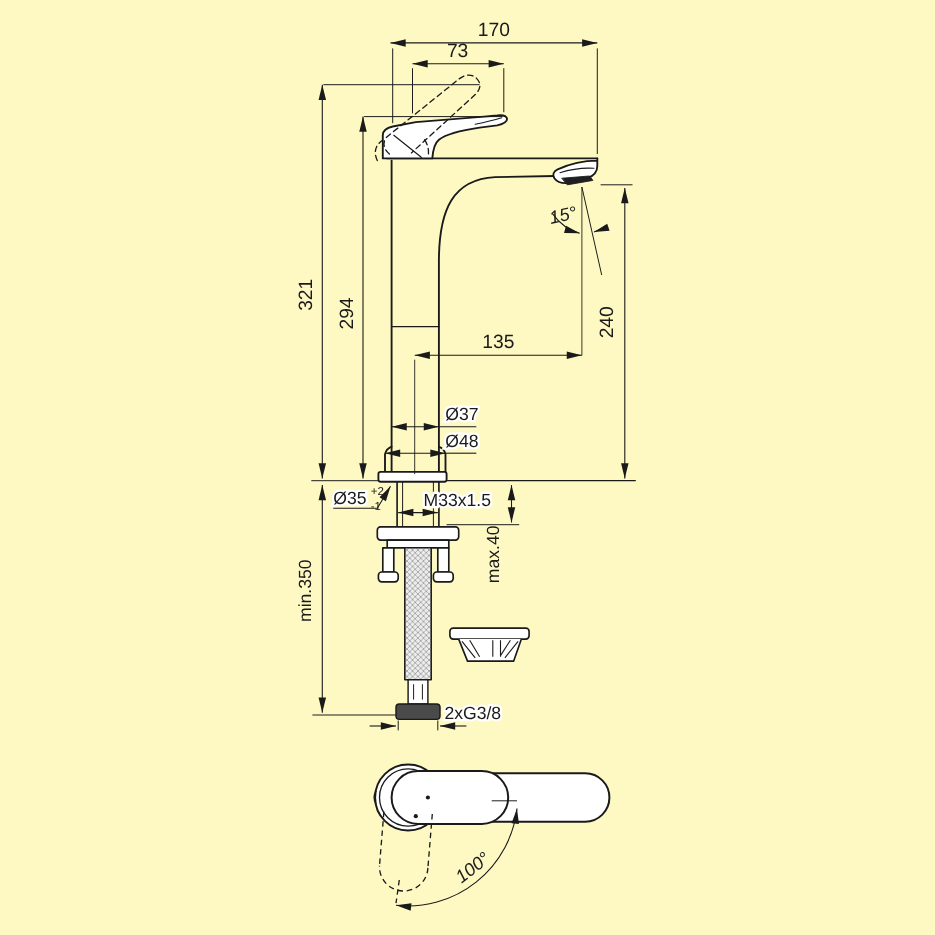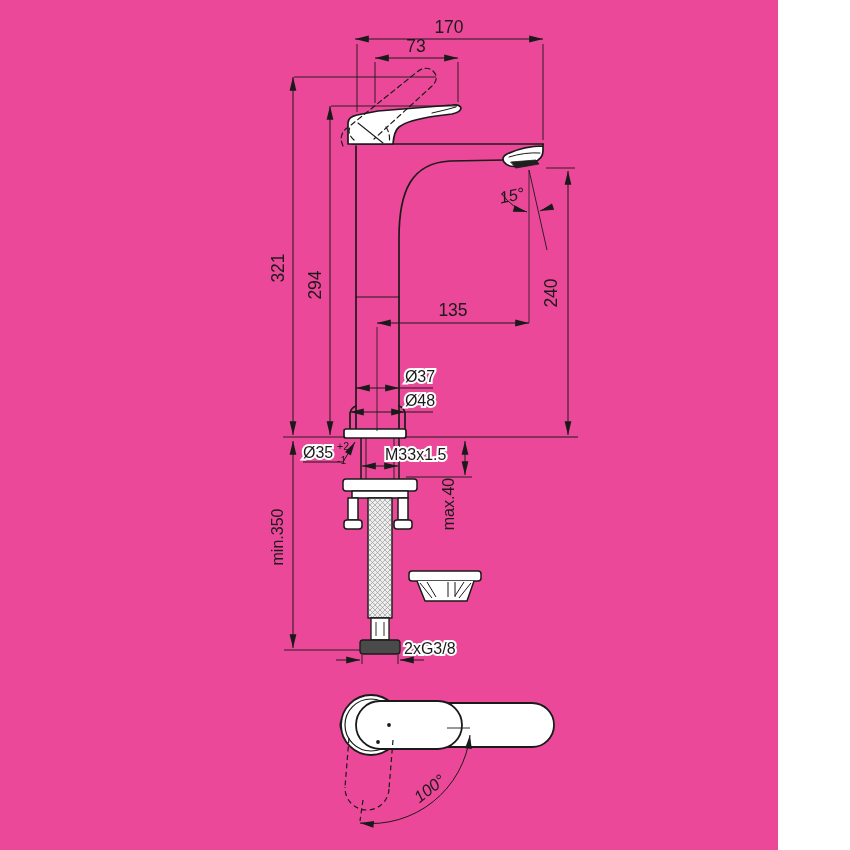--- a/index.html
+++ b/index.html
@@ -1,16 +1,16 @@
 <!DOCTYPE html>
 <html><head>
 <meta charset="utf-8">
 <style>
   html,body{margin:0;padding:0;background:#ffffff;}
-  #stage{position:relative;width:778px;height:850px;background:#ec4899;overflow:hidden;
+  #stage{position:relative;width:850px;height:850px;background:#fef9c3;overflow:hidden;
          font-family:"Liberation Sans", sans-serif;}
   svg{display:block;}
   text{font-family:"Liberation Sans", sans-serif; fill:#1a1a1a;}
   .dim{font-size:17.5px;}
   .dim-s{font-size:16px;}
   .tol{font-size:10.5px;}
   .ang{font-size:16.5px;font-style:italic;}
   .halo{paint-order:stroke;stroke:#ffffff;stroke-width:4px;}
 </style>
 </head>

